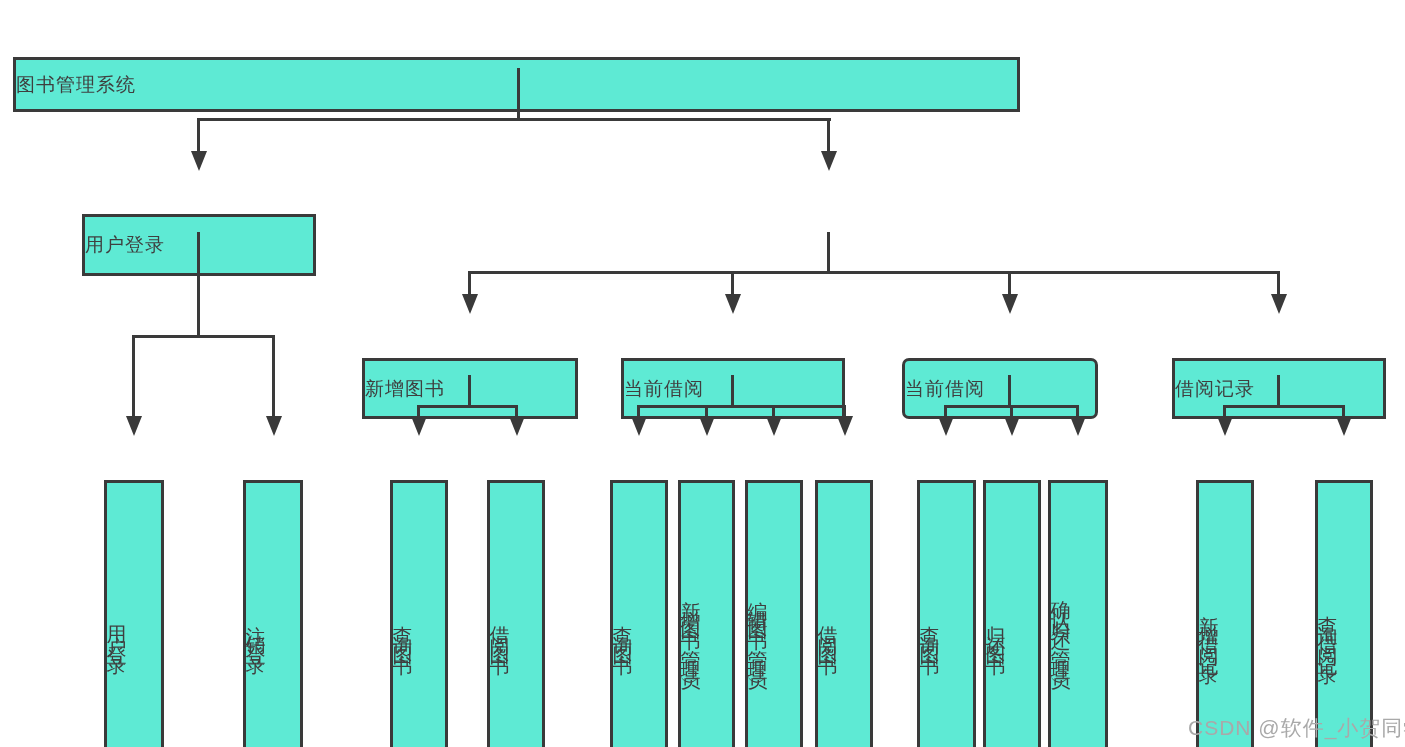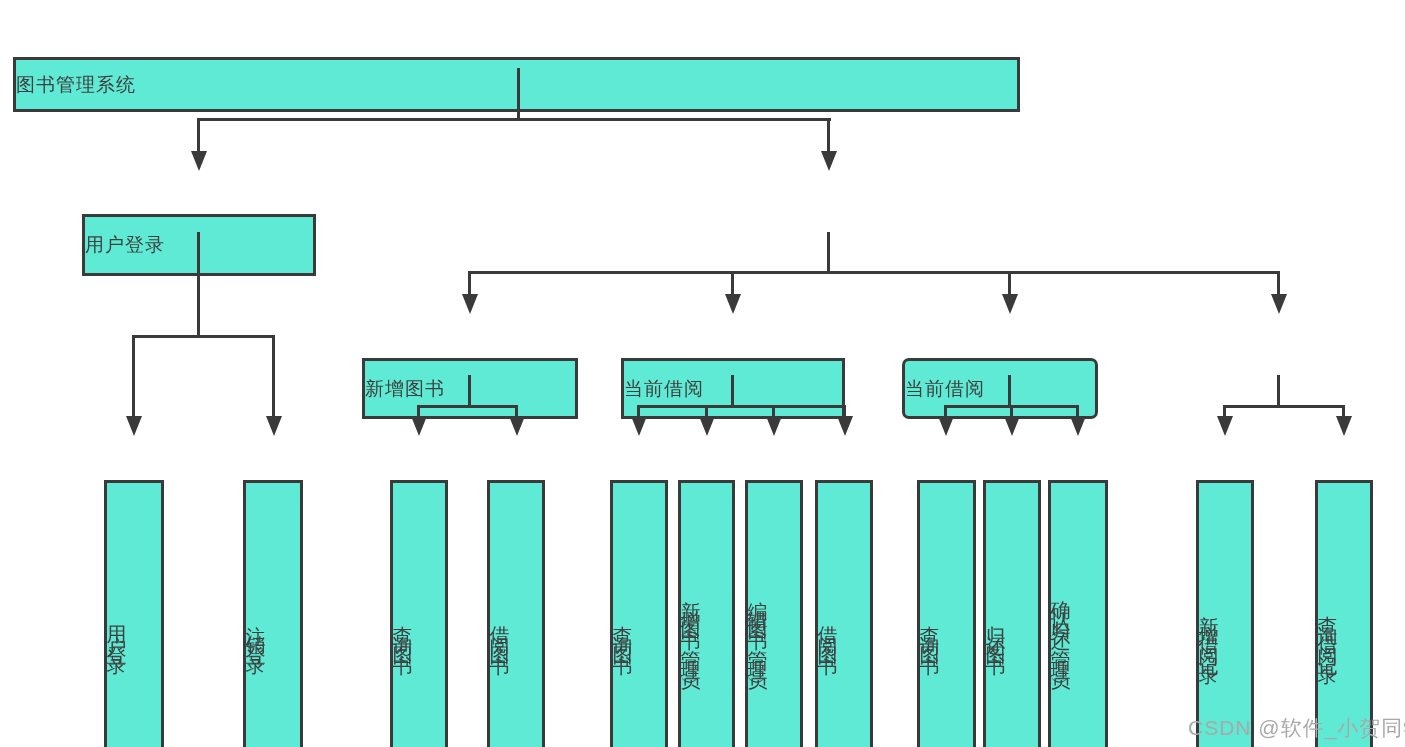--- a/index.html
+++ b/index.html
@@ -94,20 +94,23 @@
 
   <div class="box" style="left:362px; top:314px; width:216px; height:61px;">
     <span class="hlabel">新增图书</span>
   </div>
   <div class="box" style="left:621px; top:314px; width:224px; height:61px;">
     <span class="hlabel">当前借阅</span>
   </div>
   <div class="box" style="left:902px; top:314px; width:196px; height:61px;border-radius:7px;">
     <span class="hlabel">当前借阅</span>
   </div>
+  <div class="box" style="left:1172px; top:314px; width:214px; height:61px;">
+    <span class="hlabel">借阅记录</span>
+  </div>
 
   <div class="vline" style="left:468px; top:375px; height:33px;"></div>
   <div class="hline" style="left:417px; top:405px; width:101px;"></div>
   <div class="vline" style="left:417px; top:405px; height:13px;"></div>
   <div class="arrow" style="left:411px; top:416px;"></div>
   <div class="vline" style="left:515px; top:405px; height:13px;"></div>
   <div class="arrow" style="left:509px; top:416px;"></div>
 
   <div class="vline" style="left:731px; top:375px; height:33px;"></div>
   <div class="hline" style="left:637px; top:405px; width:209px;"></div>

